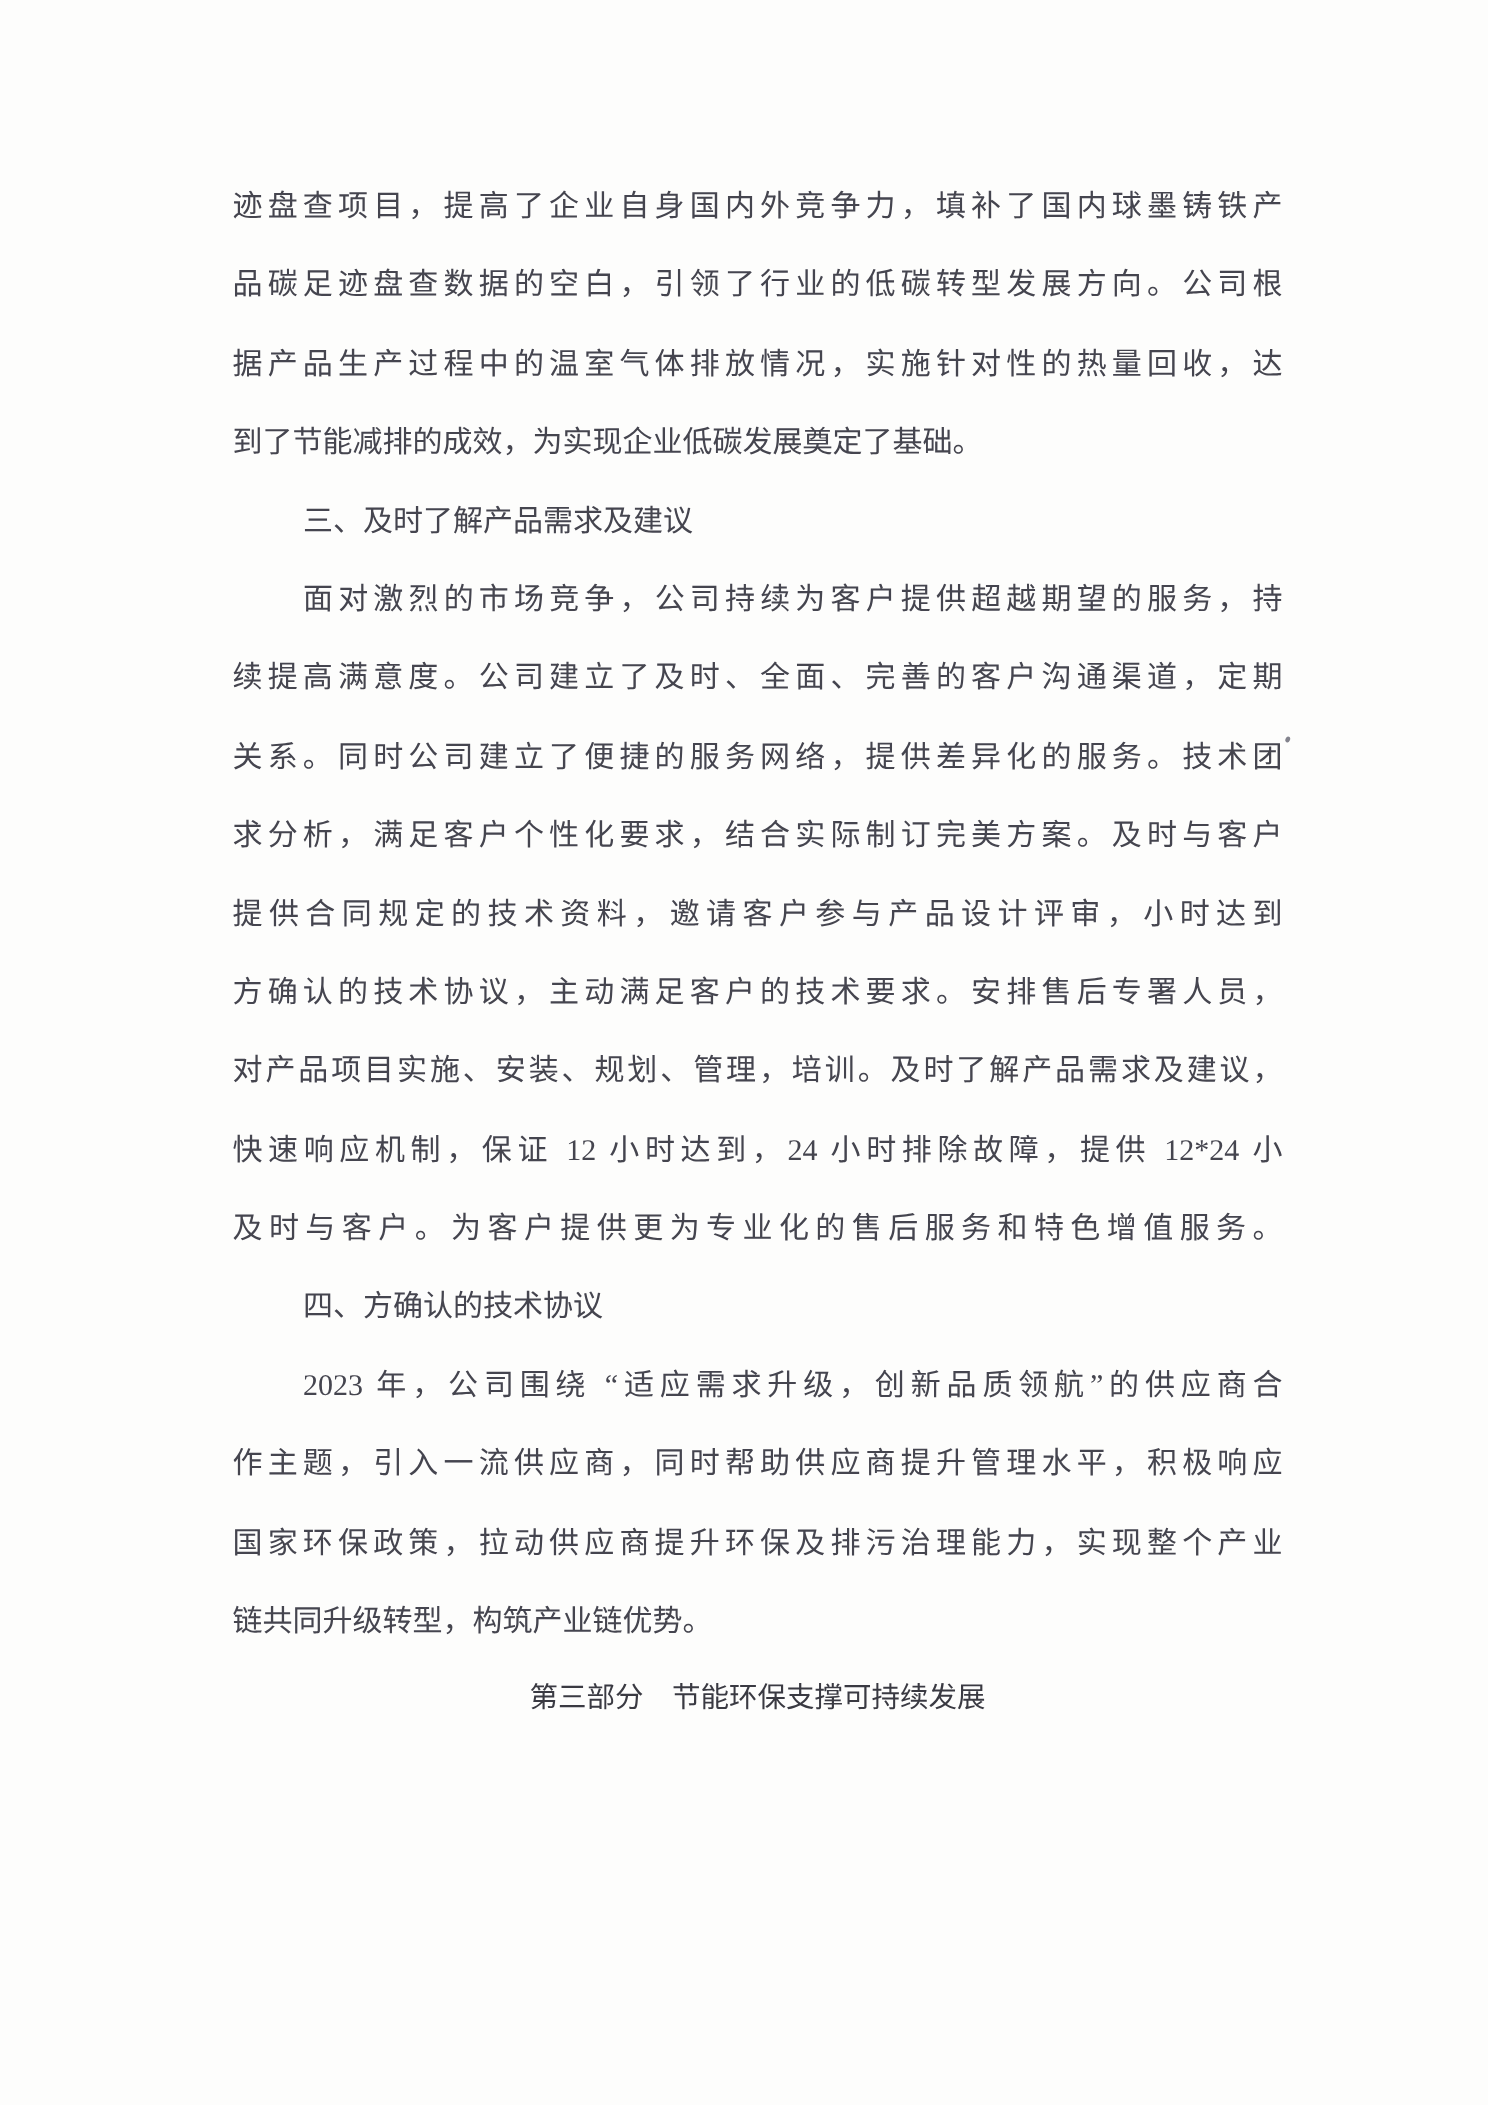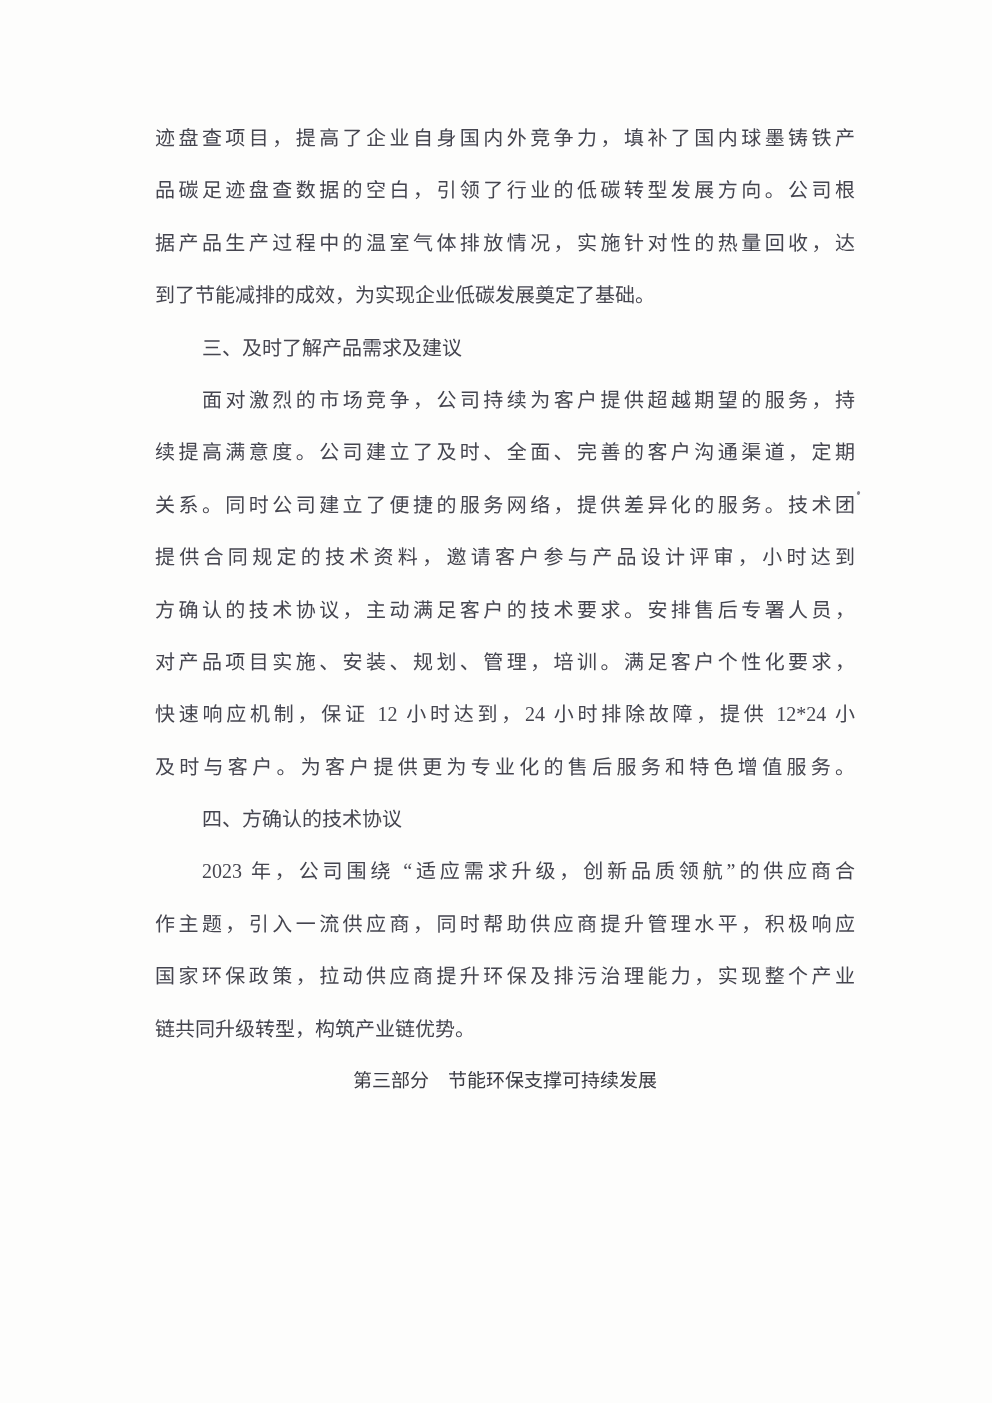--- a/index.html
+++ b/index.html
@@ -61,23 +61,24 @@
   <div class="textblock">
 
   <div class="line fill">迹盘查项目，提高了企业自身国内外竞争力，填补了国内球墨铸铁产</div>
       <div class="line fill">品碳足迹盘查数据的空白，引领了行业的低碳转型发展方向。公司根</div>
       <div class="line fill">据产品生产过程中的温室气体排放情况，实施针对性的热量回收，达</div>
       <div class="line plain">到了节能减排的成效，为实现企业低碳发展奠定了基础。</div>
       <div class="line plain indent">三、及时了解产品需求及建议</div>
       <div class="line fill indent">面对激烈的市场竞争，公司持续为客户提供超越期望的服务，持</div>
       <div class="line fill">续提高满意度。公司建立了及时、全面、完善的客户沟通渠道，定期</div>
       <div class="line fill">关系。同时公司建立了便捷的服务网络，提供差异化的服务。技术团</div>
+      <div class="line fill">求分析，满足客户个性化要求，结合实际制订完美方案。及时与客户</div>
       <div class="line fill">提供合同规定的技术资料，邀请客户参与产品设计评审，小时达到</div>
       <div class="line fill">方确认的技术协议，主动满足客户的技术要求。安排售后专署人员，</div>
-      <div class="line fill">对产品项目实施、安装、规划、管理，培训。满足客户个性化要求，</div>
+      <div class="line fill">对产品项目实施、安装、规划、管理，培训。及时了解产品需求及建议，</div>
       <div class="line fill">快速响应机制，保证 12 小时达到，24 小时排除故障，提供 12*24 小</div>
       <div class="line fill">及时与客户。为客户提供更为专业化的售后服务和特色增值服务。</div>
       <div class="line plain indent">四、方确认的技术协议</div>
       <div class="line fill indent">2023 年，公司围绕 “适应需求升级，创新品质领航”的供应商合</div>
       <div class="line fill">作主题，引入一流供应商，同时帮助供应商提升管理水平，积极响应</div>
       <div class="line fill">国家环保政策，拉动供应商提升环保及排污治理能力，实现整个产业</div>
       <div class="line plain">链共同升级转型，构筑产业链优势。</div>
       <div class="line center">第三部分　节能环保支撑可持续发展</div>
     </div>
   <div class="speck"></div>

